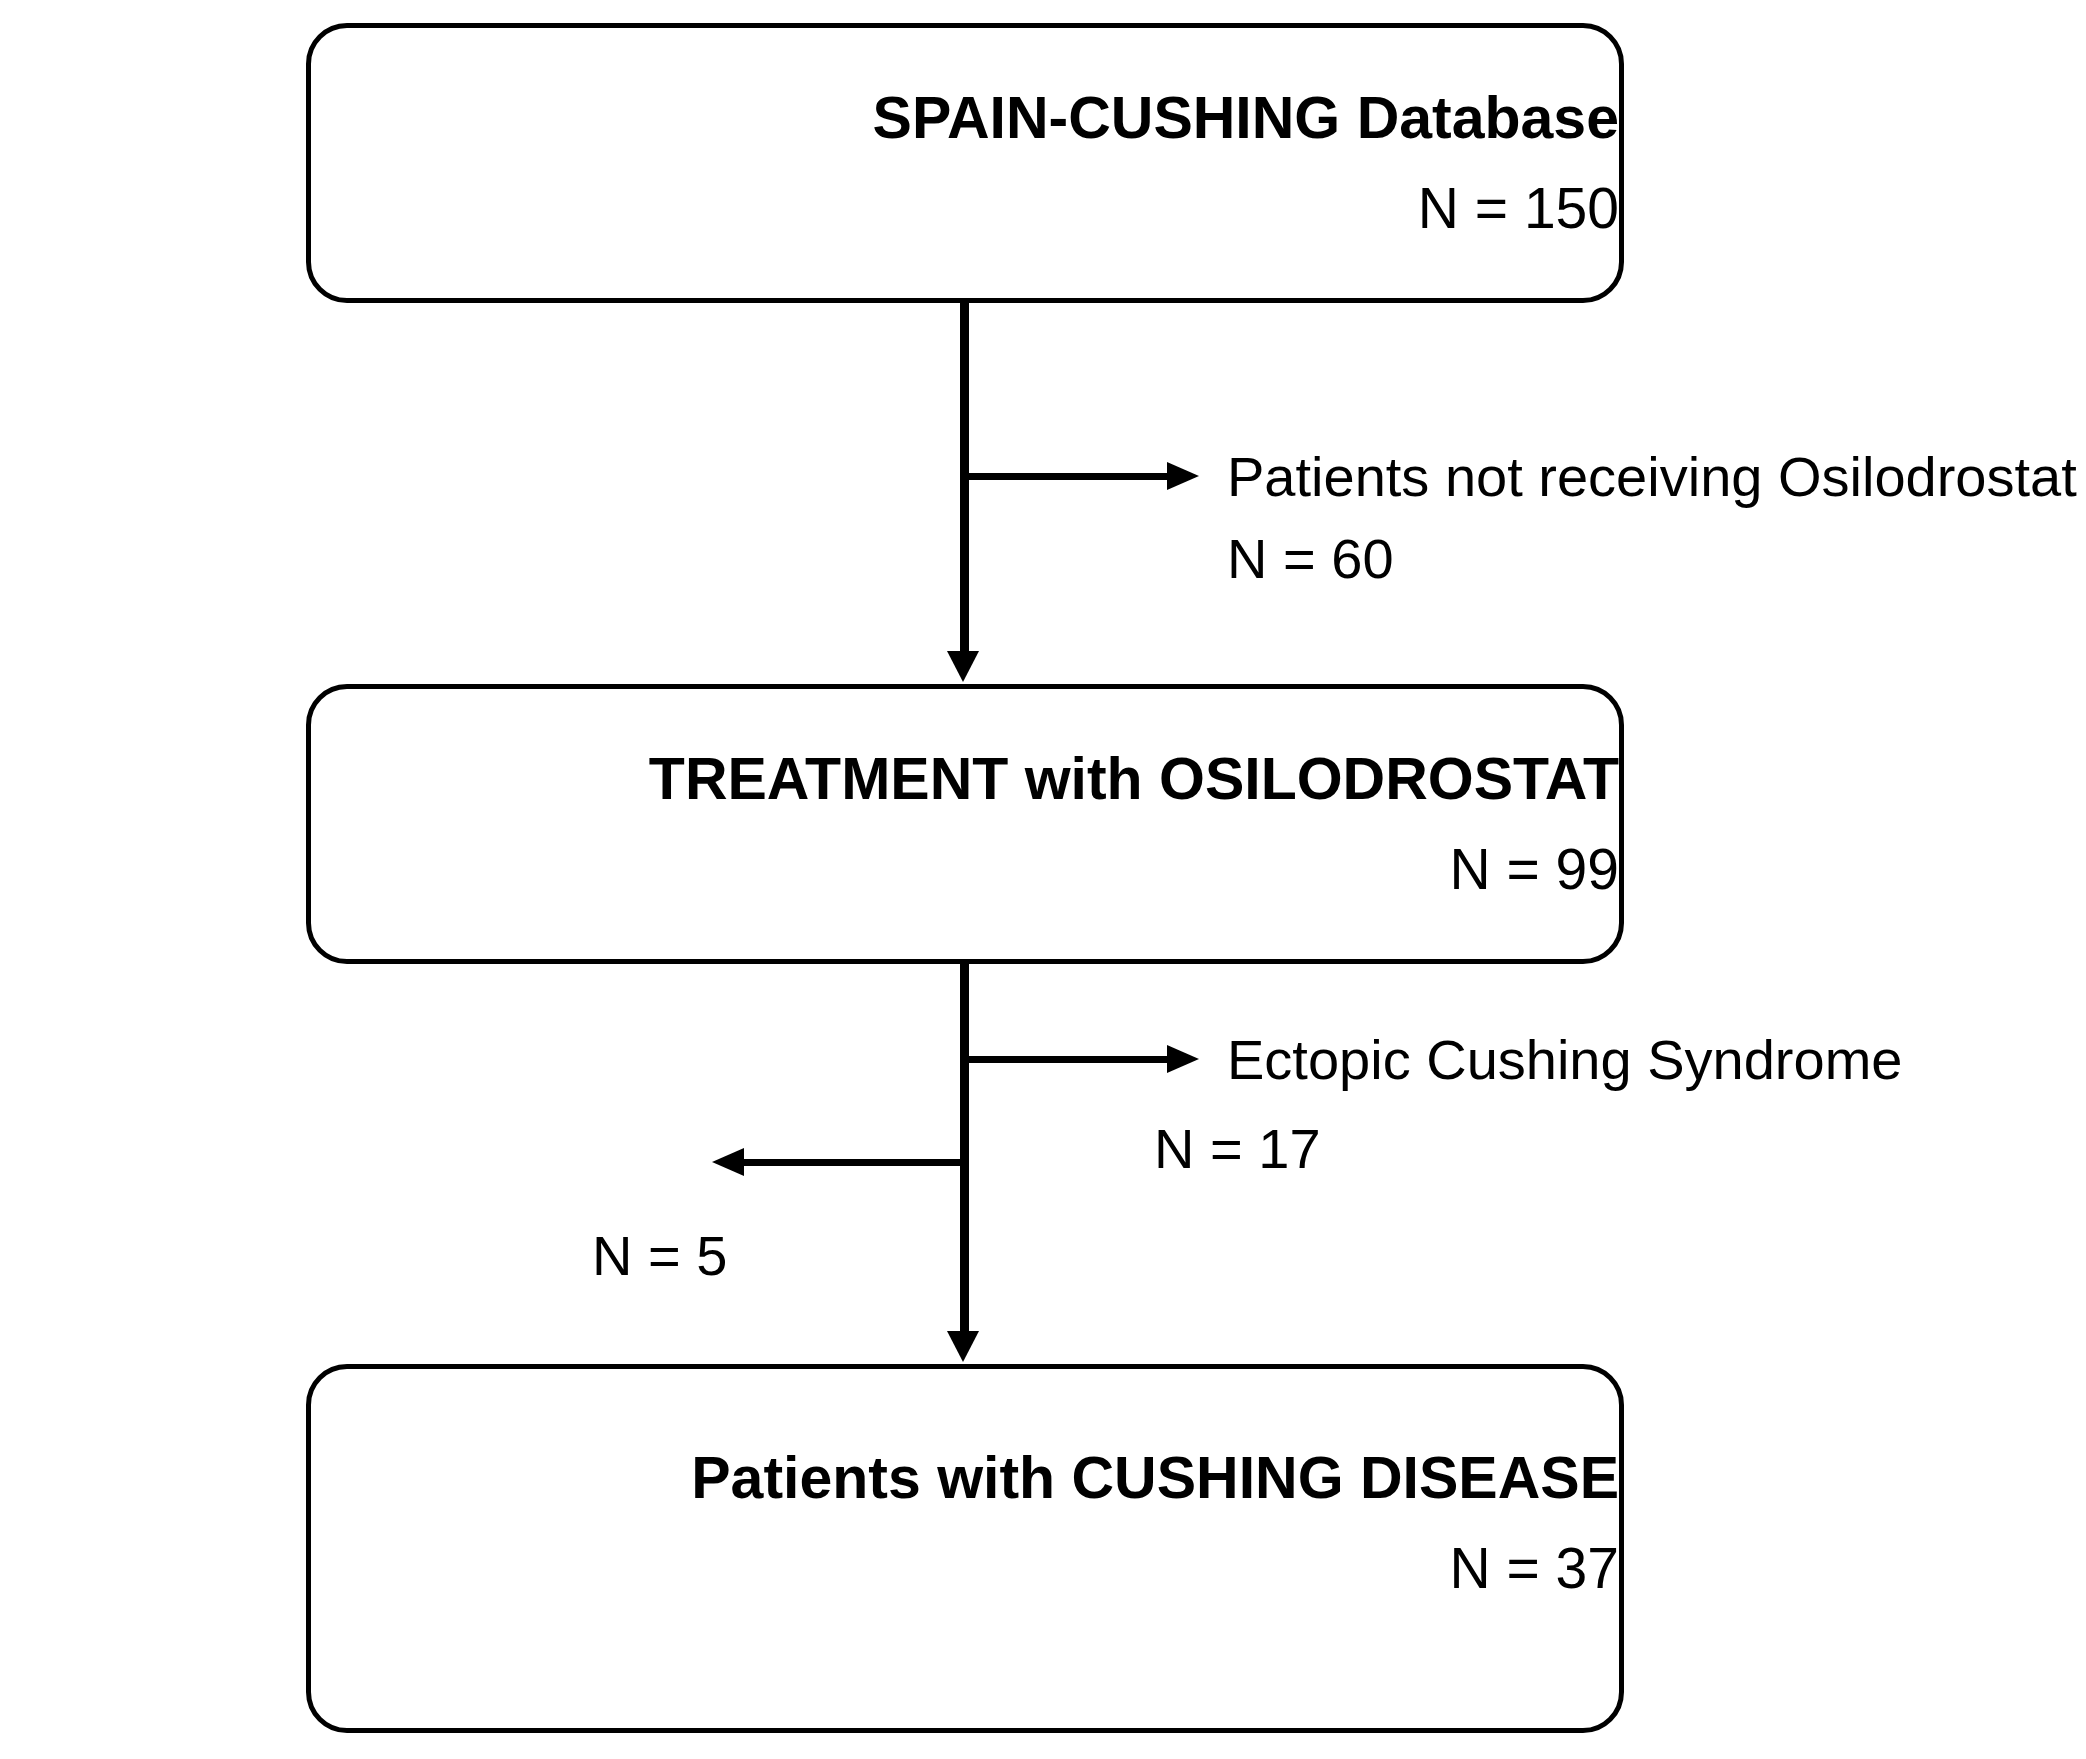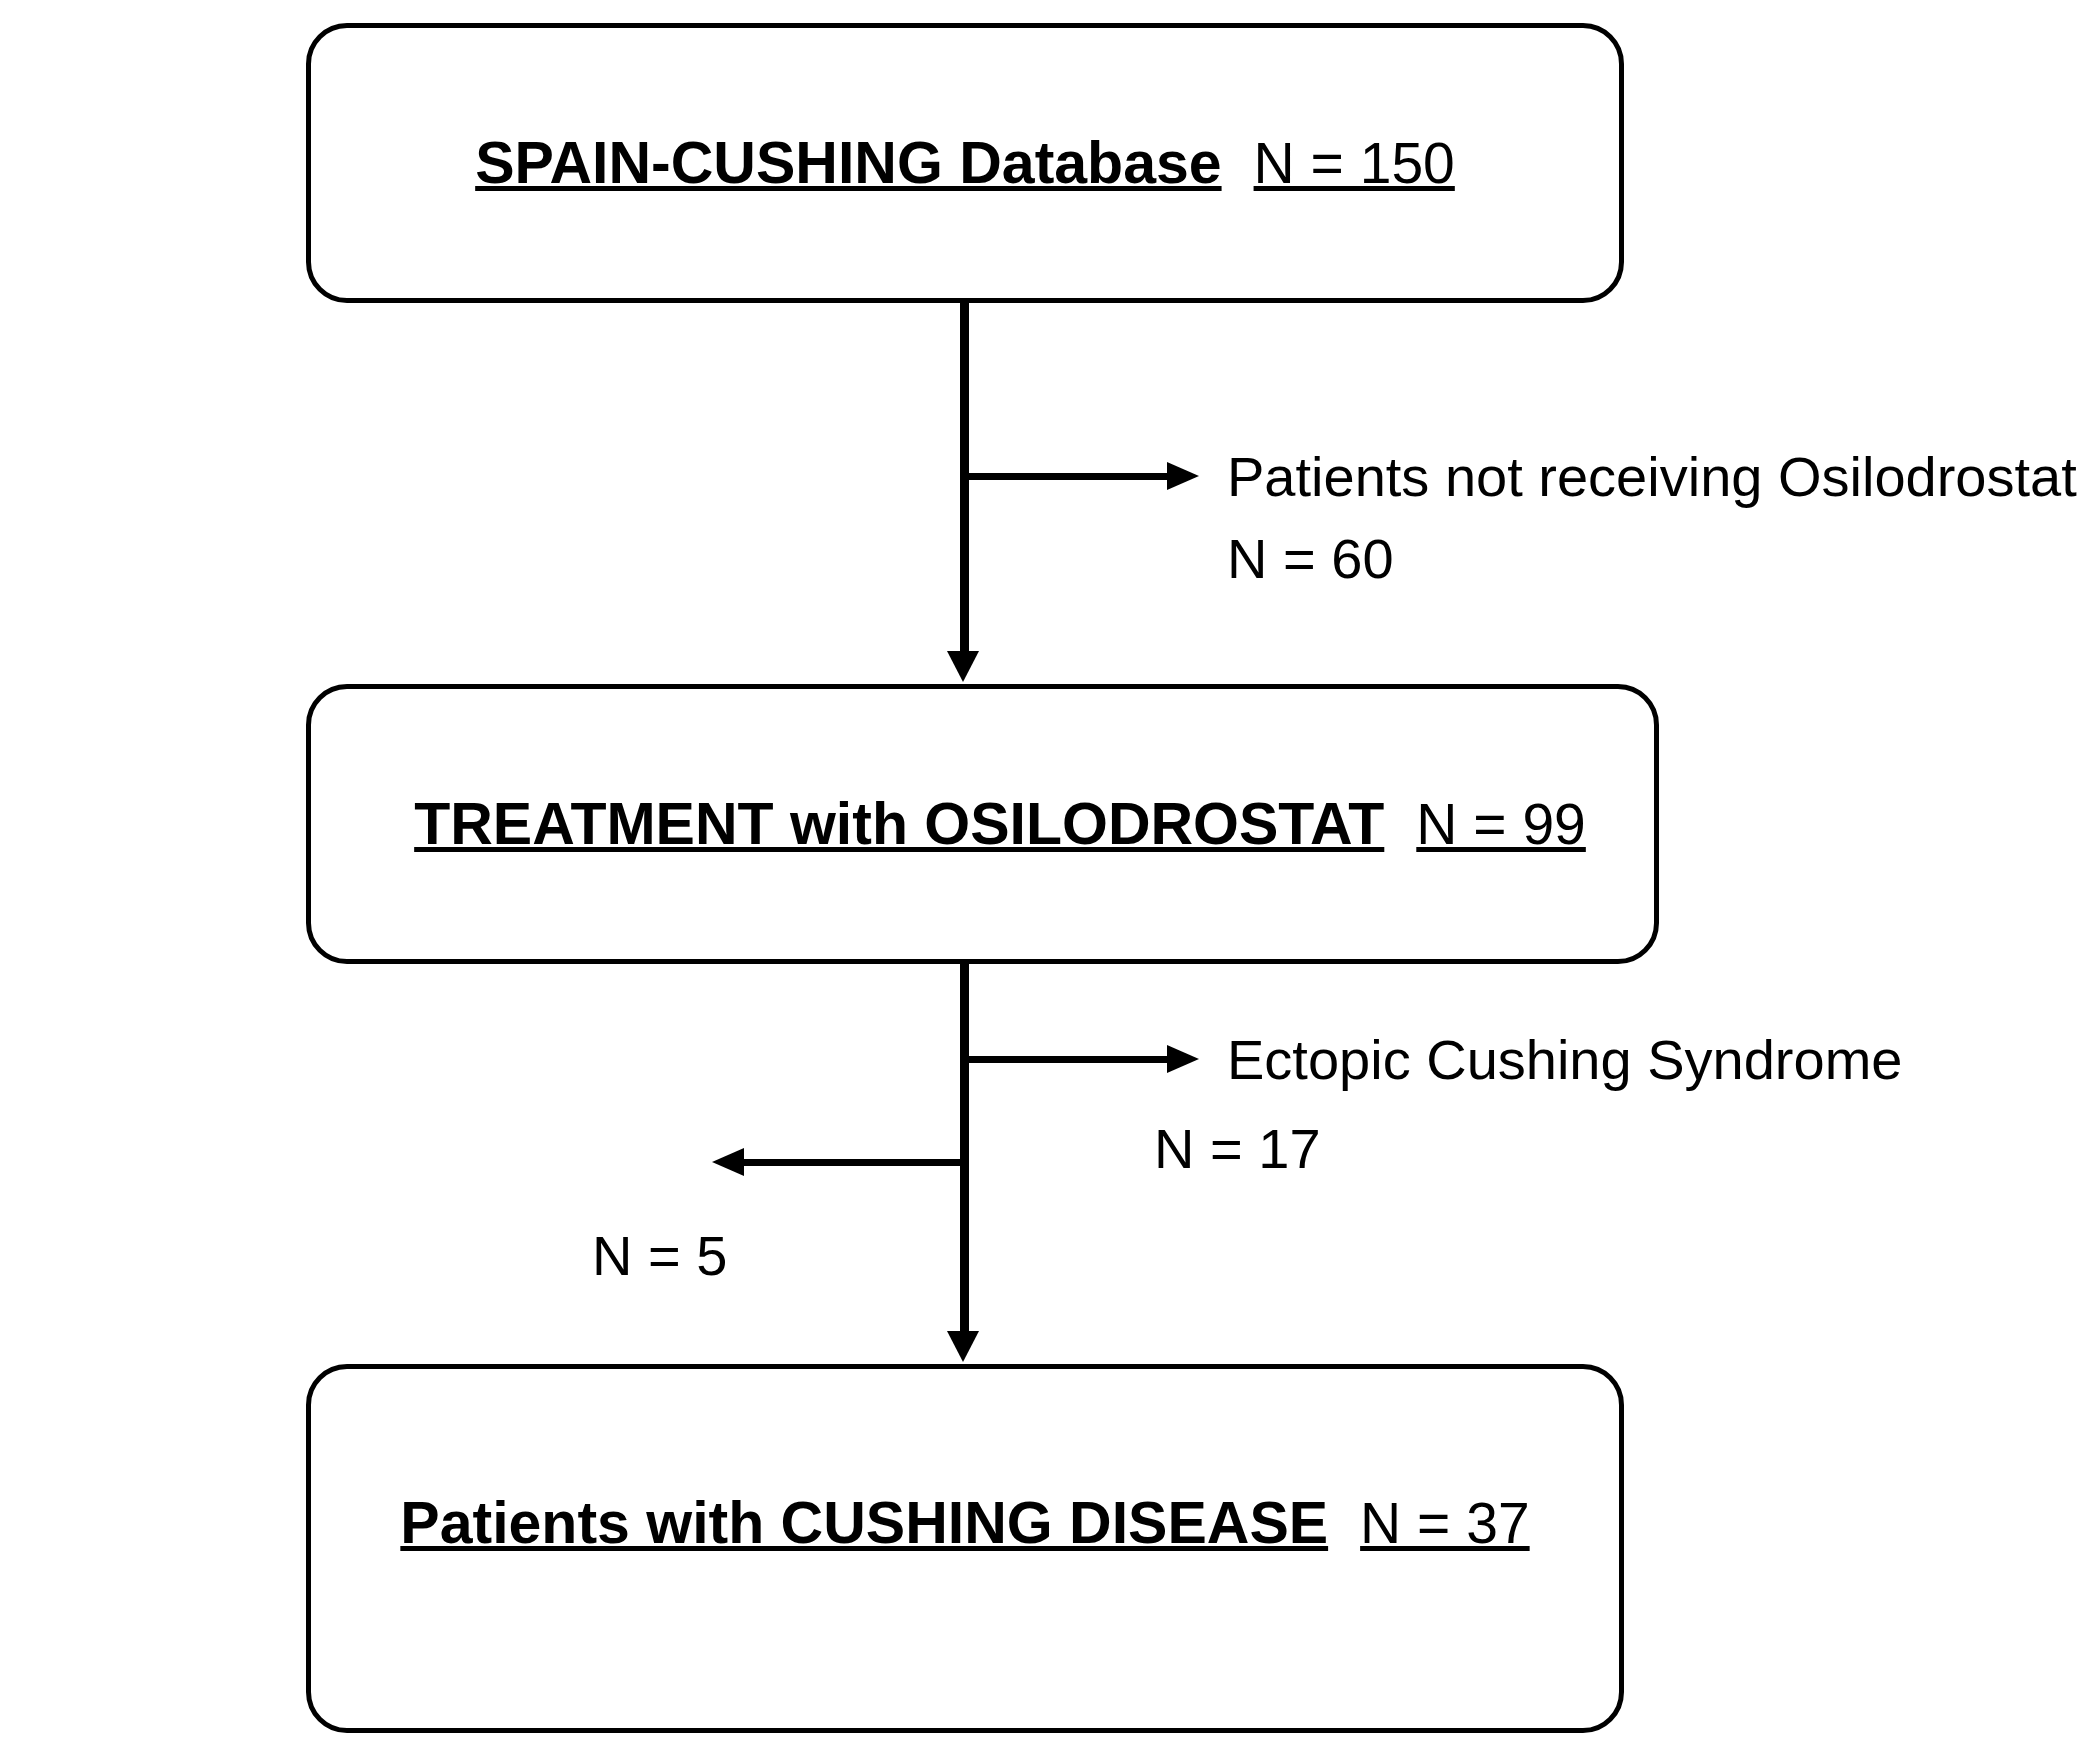--- a/index.html
+++ b/index.html
@@ -15,46 +15,45 @@
     font-family: "Liberation Sans", "DejaVu Sans", sans-serif;
     color: #000000;
     overflow: hidden;
   }
   .node {
     position: absolute;
     background: #ffffff;
     border: 5.8px solid #000000;
     border-radius: 41px;
     display: flex;
-    flex-direction: row;
-    align-items: center;
+    flex-direction: column;
+    align-items: flex-end;
     justify-content: center;
     text-align: center;
     box-sizing: content-box;
-    text-decoration: underline;
   }
   .node-title {
     font-weight: bold;
     font-size: 59px;
     line-height: 1;
     white-space: nowrap;
   }
   .node-count {
     font-size: 57px;
     line-height: 1;
     white-space: nowrap;
   }
   .box-database, .box-treatment {
     left: 306px;
     width: 1308px;
     height: 270px;
     gap: 32px;
   }
   .box-database { top: 23px; }
-  .box-treatment { top: 684px; padding-left: 35px; }
+  .box-treatment { top: 684px; }
   .box-disease {
     left: 306px;
     top: 1364px;
     width: 1308px;
     height: 308px;
     padding-bottom: 51px;
     gap: 32px;
   }
   .vline, .hline {
     position: absolute;

